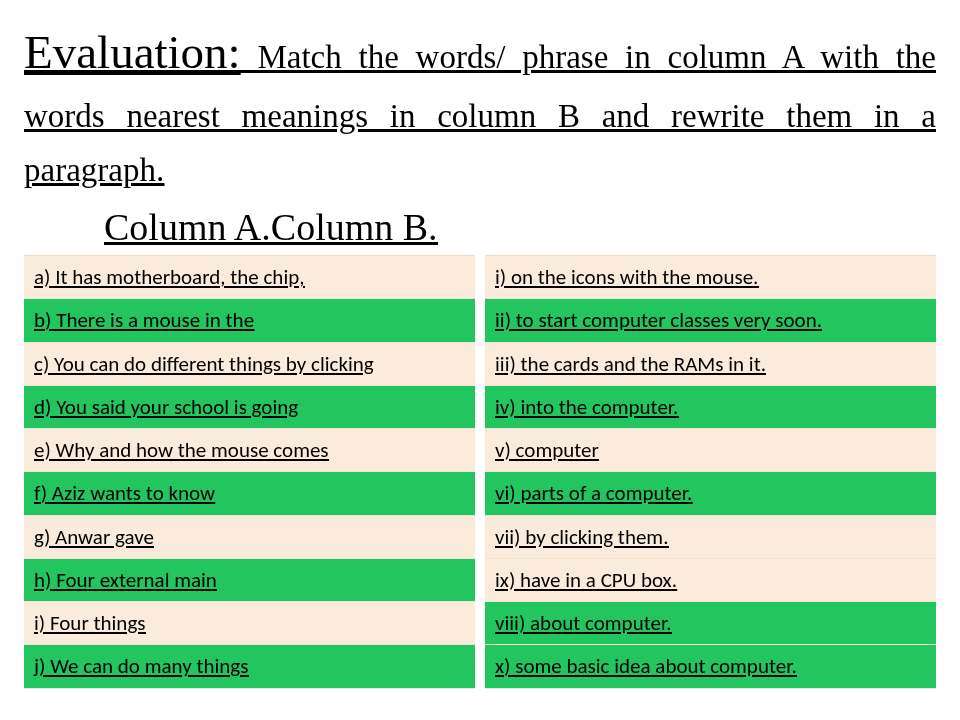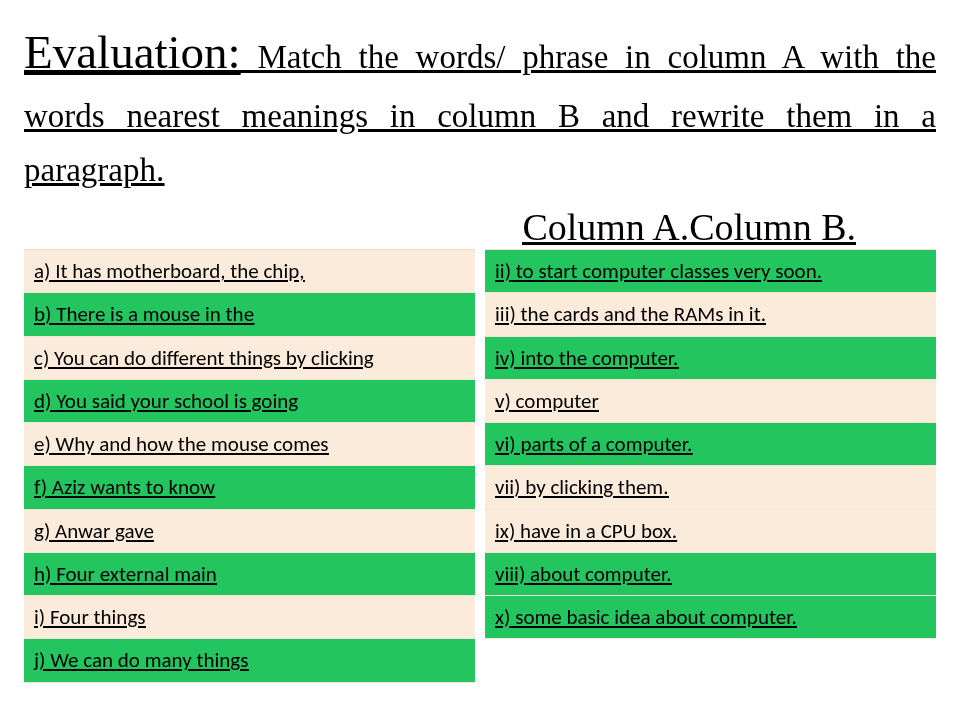--- a/index.html
+++ b/index.html
@@ -21,22 +21,23 @@
       line-height: 1.62;
       margin-bottom: 8px;
       text-align: justify;
     }
     .eval-label {
       font-size: 47px;
       text-decoration: underline;
     }
     .columns-header {
       display: flex;
-      justify-content: flex-end;
+      justify-content: flex-start;
       padding: 0 80px 0 80px;
+      margin-bottom: 6px;
     }
     .col-header {
       font-size: 38px;
       font-family: 'Times New Roman', Times, serif;
     }
     .columns-wrap {
       display: flex;
       gap: 10px;
     }
     .col {
@@ -83,20 +84,21 @@
     <div class="row row-odd">c) You can do different things by clicking</div>
     <div class="row row-even">d) You said your school is going</div>
     <div class="row row-odd">e) Why and how the mouse comes</div>
     <div class="row row-even">f) Aziz wants to know</div>
     <div class="row row-odd">g) Anwar gave</div>
     <div class="row row-even">h) Four external main</div>
     <div class="row row-odd">i) Four things</div>
     <div class="row row-even">j) We can do many things</div>
   </div>
   <div class="col col-b">
+    <div class="row row-odd">i) on the icons with the mouse.</div>
     <div class="row row-even">ii) to start computer classes very soon.</div>
     <div class="row row-odd">iii) the cards and the RAMs in it.</div>
     <div class="row row-even">iv) into the computer.</div>
     <div class="row row-odd">v) computer</div>
     <div class="row row-even">vi) parts of a computer.</div>
     <div class="row row-odd">vii) by clicking them.</div>
     <div class="row row-odd">ix) have in a CPU box.</div>
     <div class="row row-even">viii) about computer.</div>
     <div class="row row-even">x) some basic idea about computer.</div>
   </div>

